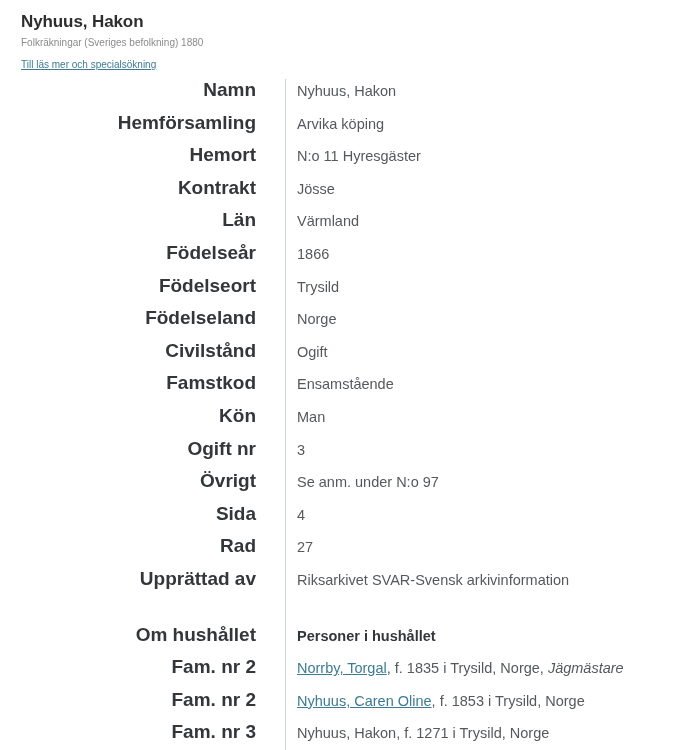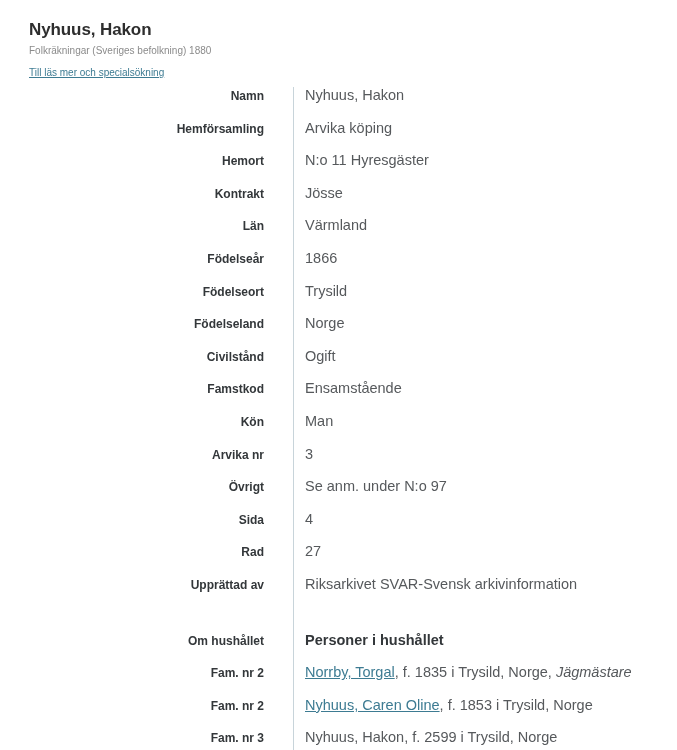--- a/index.html
+++ b/index.html
@@ -14,21 +14,21 @@
     height: 750px;
     font-family: "Liberation Sans", sans-serif;
     overflow: hidden;
     position: relative;
   }
 
   .page {
     position: relative;
     width: 677px;
     height: 750px;
-    padding: 12px;
+    padding: 4px;
   }
 
   
   .header {
     padding: 7px 0 0 17px;
   }
   .record-title {
     font-size: 17px;
     font-weight: bold;
     color: #2e2e2e;
@@ -73,21 +73,21 @@
     display: flex;
     align-items: baseline;
     height: 32.6px;
   }
   .row.gap-before {
     margin-top: 23px;
   }
   .label {
     width: 252px;
     text-align: right;
-    font-size: 12px;
+    font-size: 19px;
     font-weight: bold;
     color: #33373a;
     padding-right: 0;
     white-space: nowrap;
     flex: 0 0 252px;
   }
   .value {
     padding-left: 41px;
     font-size: 14.5px;
     color: #56595c;
@@ -160,21 +160,21 @@
         </div>
         <div class="row">
           <div class="label">Famstkod</div>
           <div class="value">Ensamstående</div>
         </div>
         <div class="row">
           <div class="label">Kön</div>
           <div class="value">Man</div>
         </div>
         <div class="row">
-          <div class="label">Arvika nr</div>
+          <div class="label">Ogift nr</div>
           <div class="value">3</div>
         </div>
         <div class="row">
           <div class="label">Övrigt</div>
           <div class="value">Se anm. under N:o 97</div>
         </div>
         <div class="row">
           <div class="label">Sida</div>
           <div class="value">4</div>
         </div>
@@ -193,18 +193,18 @@
         <div class="row">
           <div class="label">Fam. nr 2</div>
           <div class="value"><a class="person-link">Norrby, Torgal</a><span>, f. 1835 i Trysild, Norge, </span><span class="occupation">Jägmästare</span></div>
         </div>
         <div class="row">
           <div class="label">Fam. nr 2</div>
           <div class="value"><a class="person-link">Nyhuus, Caren Oline</a><span>, f. 1853 i Trysild, Norge</span></div>
         </div>
         <div class="row">
           <div class="label">Fam. nr 3</div>
-          <div class="value">Nyhuus, Hakon, f. 2599 i Trysild, Norge</div>
+          <div class="value">Nyhuus, Hakon, f. 1271 i Trysild, Norge</div>
         </div>
       </div>
   </div>
 
 </div>
 
 </body></html>

